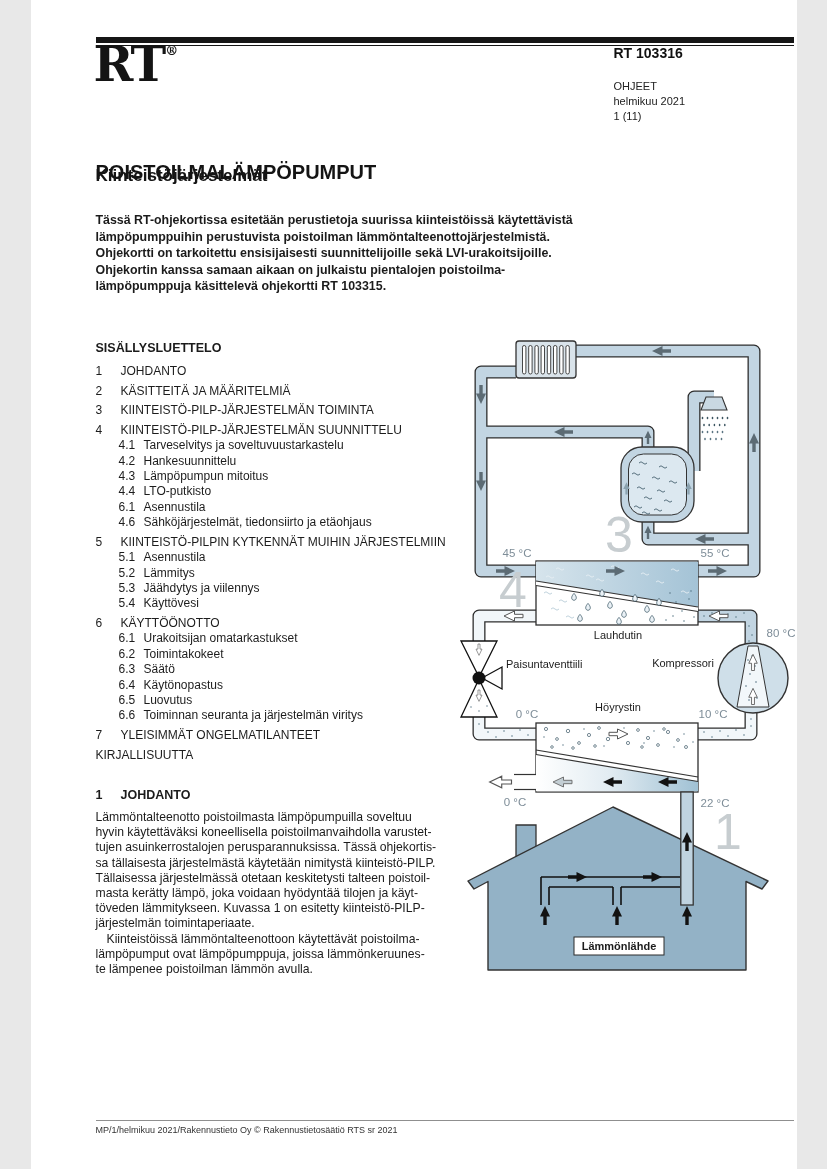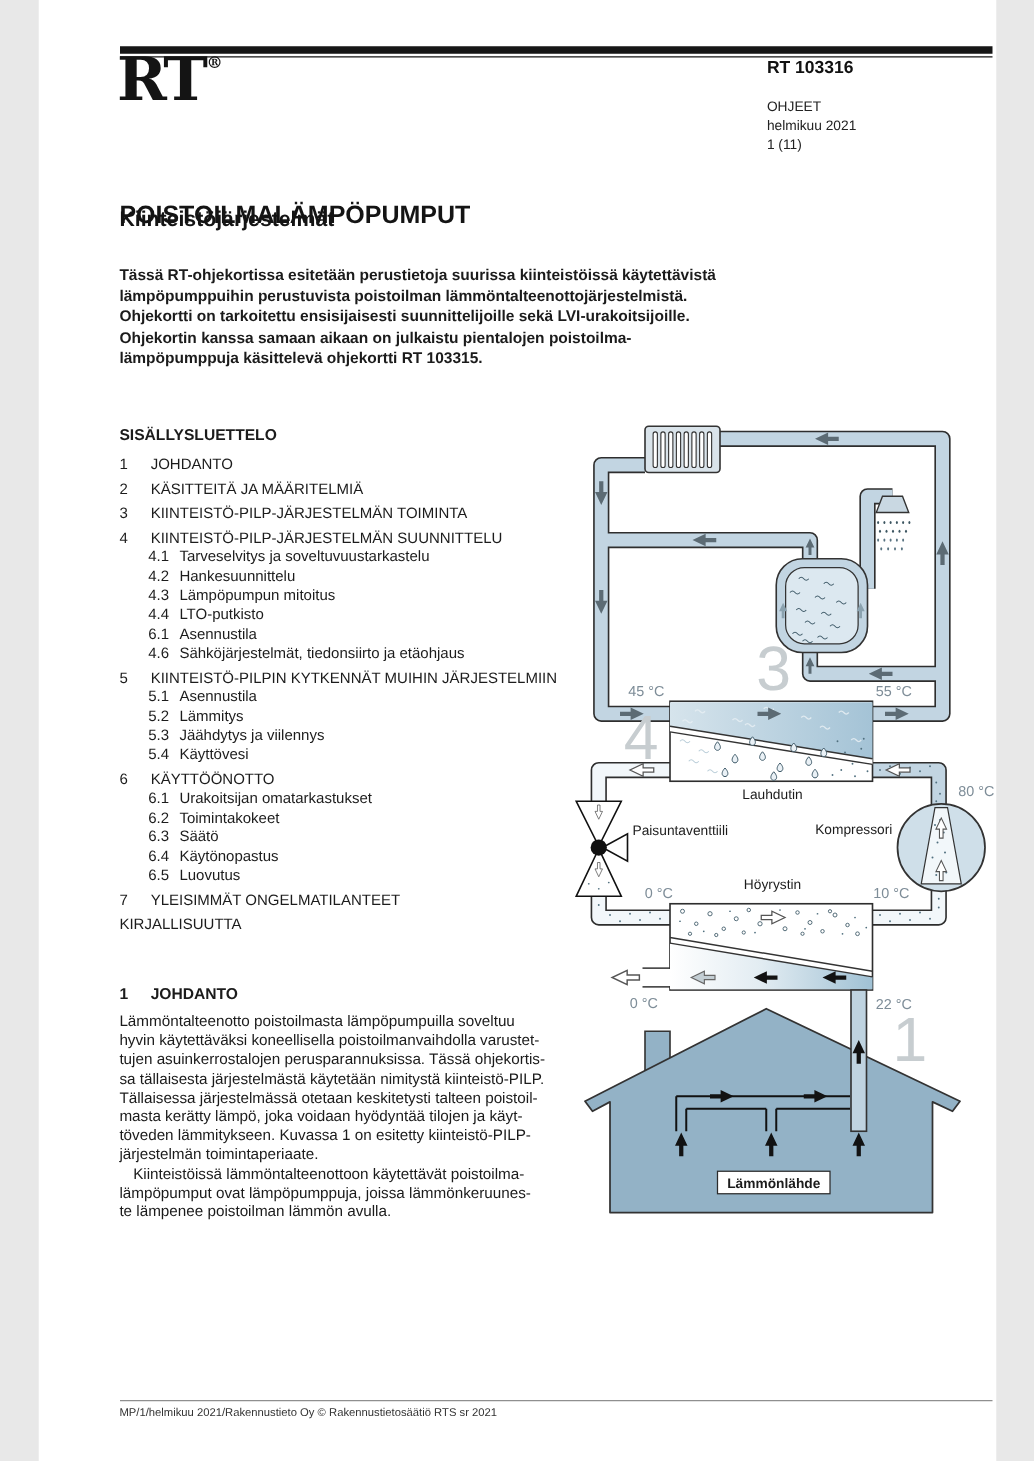--- a/index.html
+++ b/index.html
@@ -183,20 +183,24 @@
         <div class="trow sub">
           <span class="tnum">6.4</span>
           <span class="tlabel">Käytönopastus</span>
         </div>
 
         <div class="trow sub">
           <span class="tnum">6.5</span>
           <span class="tlabel">Luovutus</span>
         </div>
 
+        <div class="trow sub">
+          <span class="tnum">6.6</span>
+          <span class="tlabel">Toiminnan seuranta ja järjestelmän viritys</span>
+        </div>
 
         <div class="trow main">
           <span class="tnum">7</span>
           <span class="tlabel">YLEISIMMÄT ONGELMATILANTEET</span>
         </div>
 
         <div class="trow main nonum">
           <span class="tnum"></span>
           <span class="tlabel">KIRJALLISUUTTA</span>
         </div>

